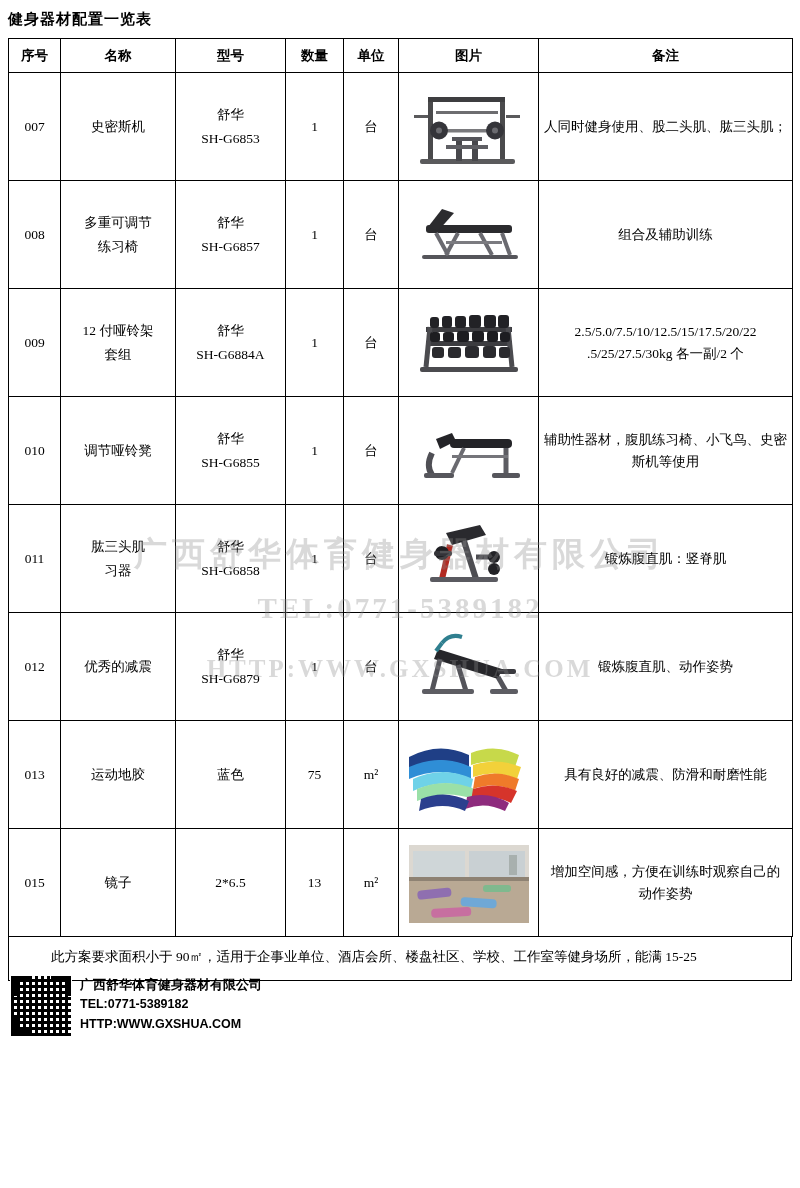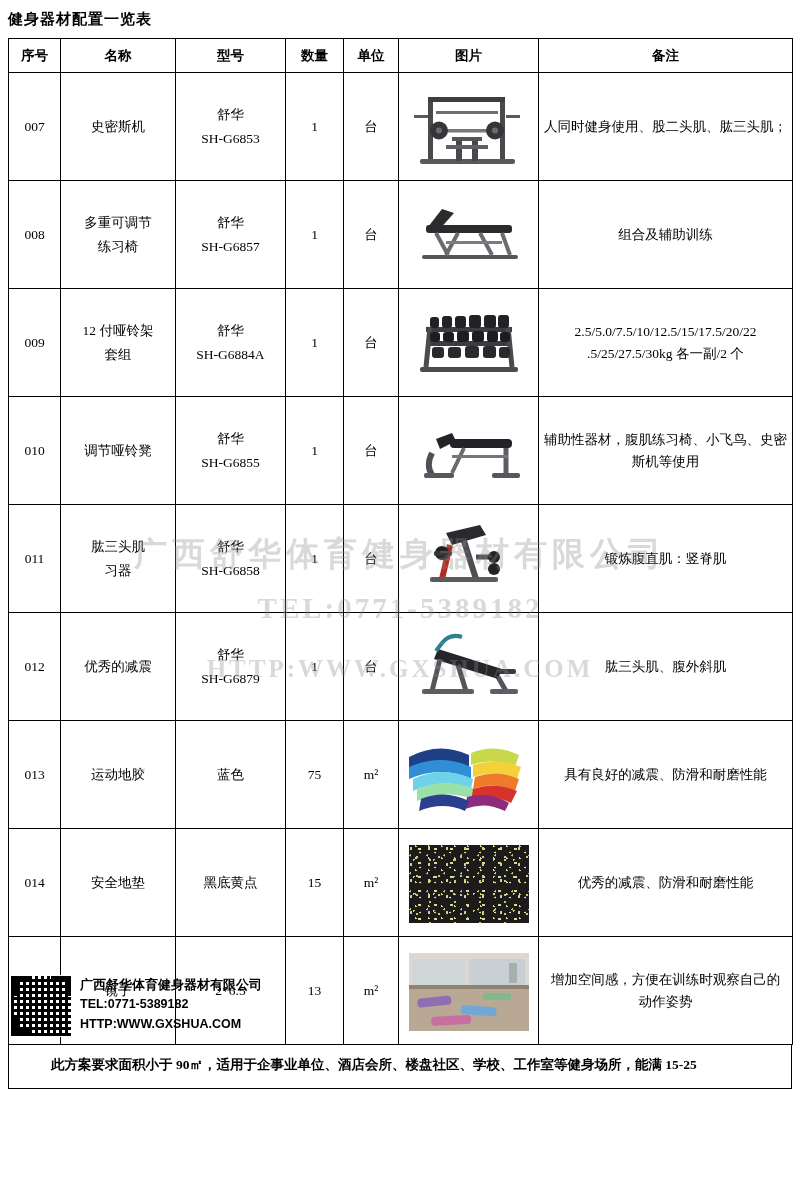--- a/index.html
+++ b/index.html
@@ -147,21 +147,20 @@
   .stamp-lines .l1 { font-family: "Liberation Serif", serif; font-size: 13px; }
 
   .footer-note {
     width: 784px;
     border: 1px solid #000;
     border-top: none;
     font-size: 13.5px;
     line-height: 1.85;
     padding: 8px 0 10px 14px;
     text-indent: 0;
-    font-weight: bold;
   }
   .footer-note p { margin: 0; }
   .footer-note .ind { text-indent: 28px; }
 </style>
 </head>
 <body>
 
 <div class="page">
 
   <div class="doc-title">健身器材配置一览表</div>
@@ -394,21 +393,21 @@
               <path d="M34 34 L26 66" stroke="#54545a" stroke-width="5"></path>
               <path d="M52 40 L60 66" stroke="#54545a" stroke-width="5"></path>
               <path d="M92 52 L100 66" stroke="#54545a" stroke-width="5"></path>
               <rect x="16" y="64" width="52" height="5" rx="2" fill="#5d5d63"></rect>
               <rect x="84" y="64" width="28" height="5" rx="2" fill="#5d5d63"></rect>
               <rect x="92" y="44" width="18" height="5" rx="2" fill="#3a3a3f"></rect>
             </svg>
           </div>
         </td>
         <td class="note">
-          <span class="cellline">肱三头肌、腹外斜肌</span>
+          <span class="cellline">锻炼腹直肌、动作姿势</span>
         </td>
       </tr>
 
       <tr>
         <td>013</td>
         <td class="name">
           <span class="cellline">运动地胶</span>
         </td>
         <td class="model">
           <span class="cellline">蓝色</span>
@@ -430,37 +429,20 @@
               <path d="M58 60 Q80 54 100 66 L96 74 Q76 64 56 72 Z" fill="#8e2b7d"></path>
               <path d="M12 62 Q36 52 60 64 L56 74 Q34 64 10 74 Z" fill="#2b3f8e"></path>
             </svg>
           </div>
         </td>
         <td class="note">
           <span class="cellline">具有良好的减震、防滑和耐磨性能</span>
         </td>
       </tr>
 
-      <tr>
-        <td>014</td>
-        <td class="name">
-          <span class="cellline">安全地垫</span>
-        </td>
-        <td class="model">
-          <span class="cellline">黑底黄点</span>
-        </td>
-        <td>15</td>
-        <td>m²</td>
-        <td class="imgcell">
-          <div class="swatch-rubber"></div>
-        </td>
-        <td class="note">
-          <span class="cellline">优秀的减震、防滑和耐磨性能</span>
-        </td>
-      </tr>
 
       <tr>
         <td>015</td>
         <td class="name">
           <span class="cellline">镜子</span>
         </td>
         <td class="model">
           <span class="cellline">2*6.5</span>
         </td>
         <td>13</td>

